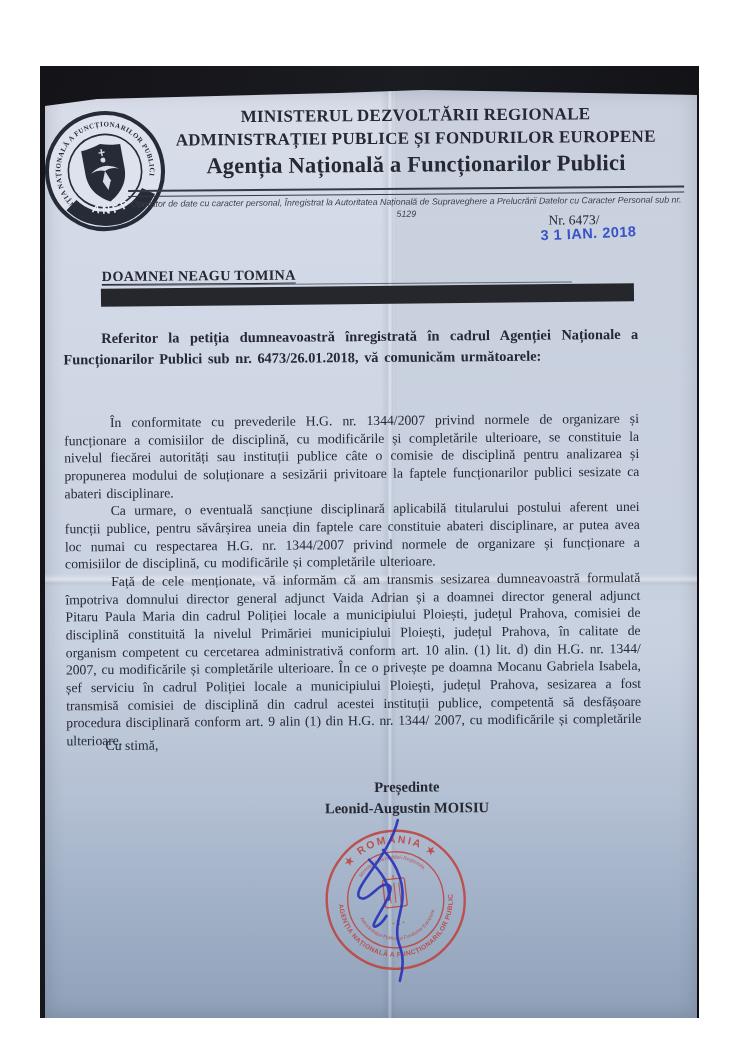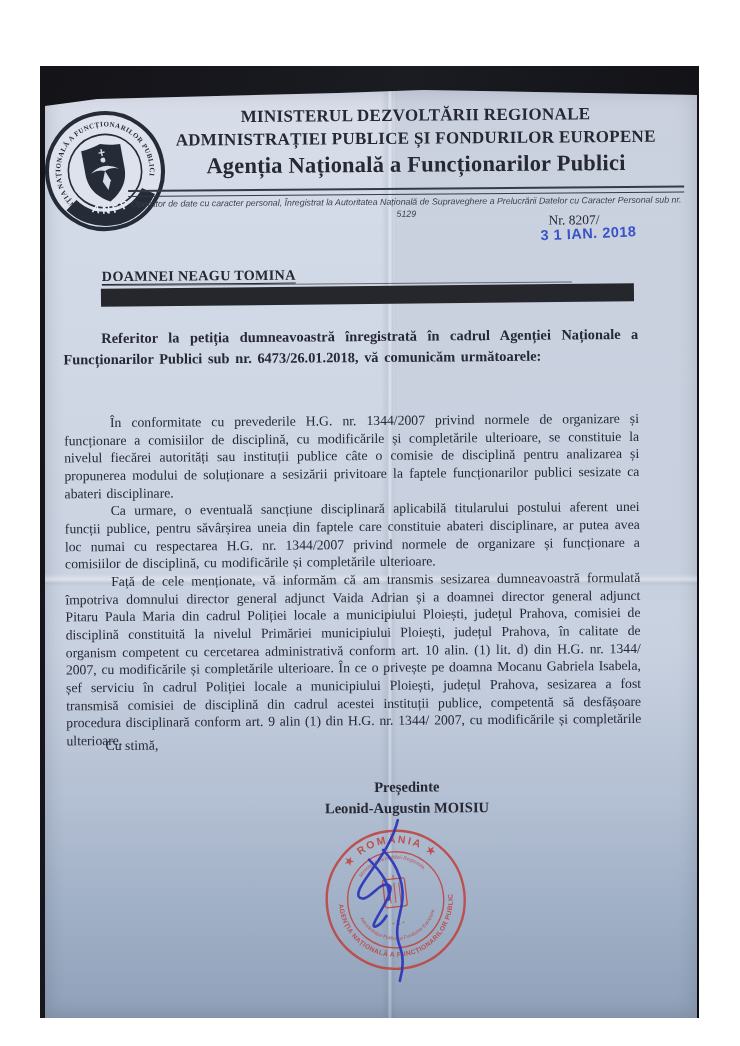--- a/index.html
+++ b/index.html
@@ -89,21 +89,21 @@
         </div>
 
         <div class="head-lines">
           <div class="h-min">MINISTERUL DEZVOLTĂRII REGIONALE</div>
           <div class="h-min">ADMINISTRAȚIEI PUBLICE ȘI FONDURILOR EUROPENE</div>
           <div class="h-agency">Agenția Națională a Funcționarilor Publici</div>
         </div>
         <div class="rule"></div>
         <div class="operator">Operator de date cu caracter personal, Înregistrat la Autoritatea Națională de Supraveghere a Prelucrării Datelor cu Caracter Personal sub nr. 5129</div>
 
-        <div class="reg-nr">Nr. 8207/</div>
+        <div class="reg-nr">Nr. 6473/</div>
         <div class="reg-date">3 1 IAN. 2018</div>
 
         <div class="recipient">DOAMNEI NEAGU TOMINA</div>
         <div class="underline-ext"></div>
         <div class="redaction"></div>
 
         <p class="subject">Referitor la petiția dumneavoastră înregistrată în cadrul Agenției Naționale a Funcționarilor Publici sub nr. 6473/26.01.2018, vă comunicăm următoarele:</p>
 
         <div class="body-text">
           <p>În conformitate cu prevederile H.G. nr. 1344/2007 privind normele de organizare și funcționare a comisiilor de disciplină, cu modificările și completările ulterioare, se constituie la nivelul fiecărei autorități sau instituții publice câte o comisie de disciplină pentru analizarea și propunerea modului de soluționare a sesizării privitoare la faptele funcționarilor publici sesizate ca abateri disciplinare.</p>

